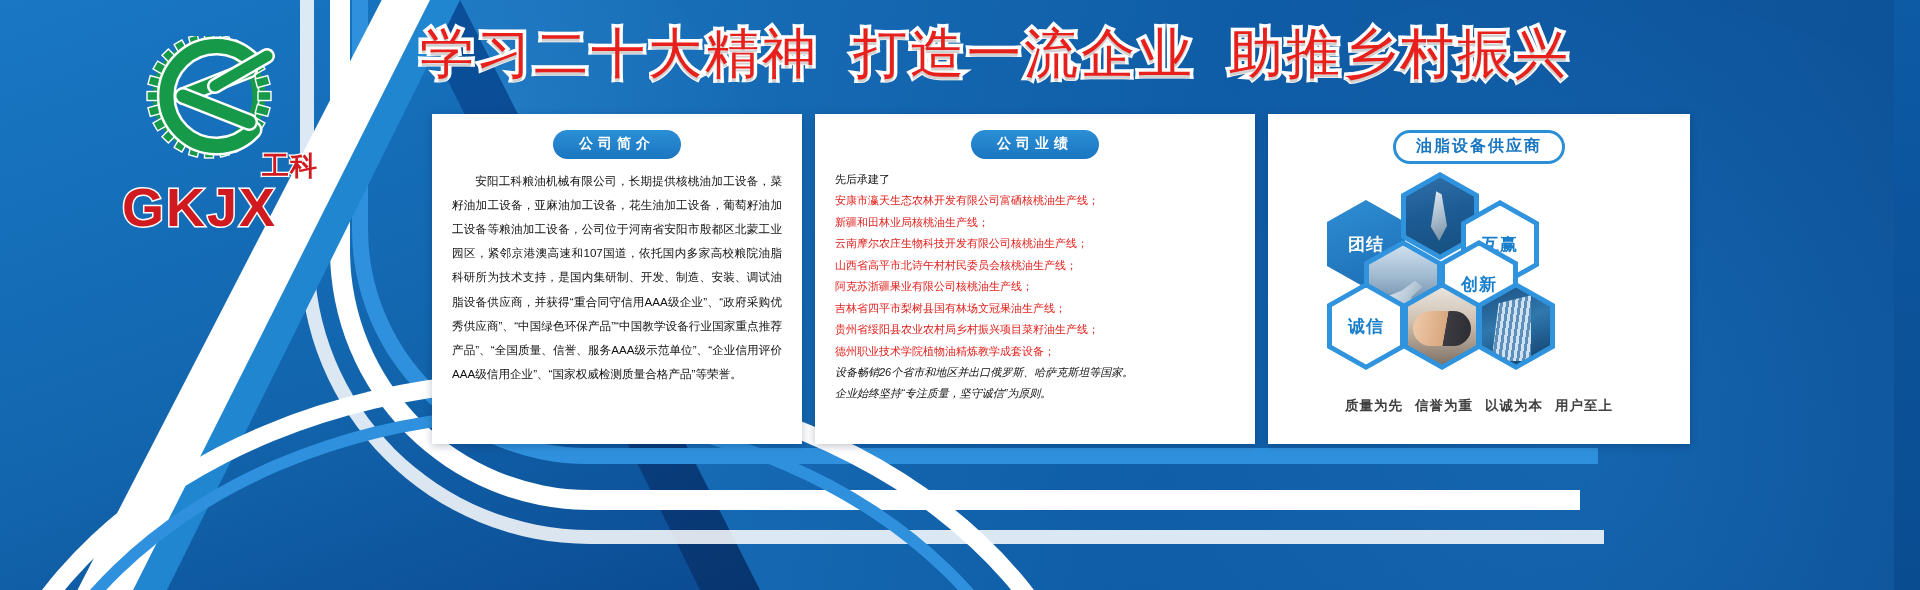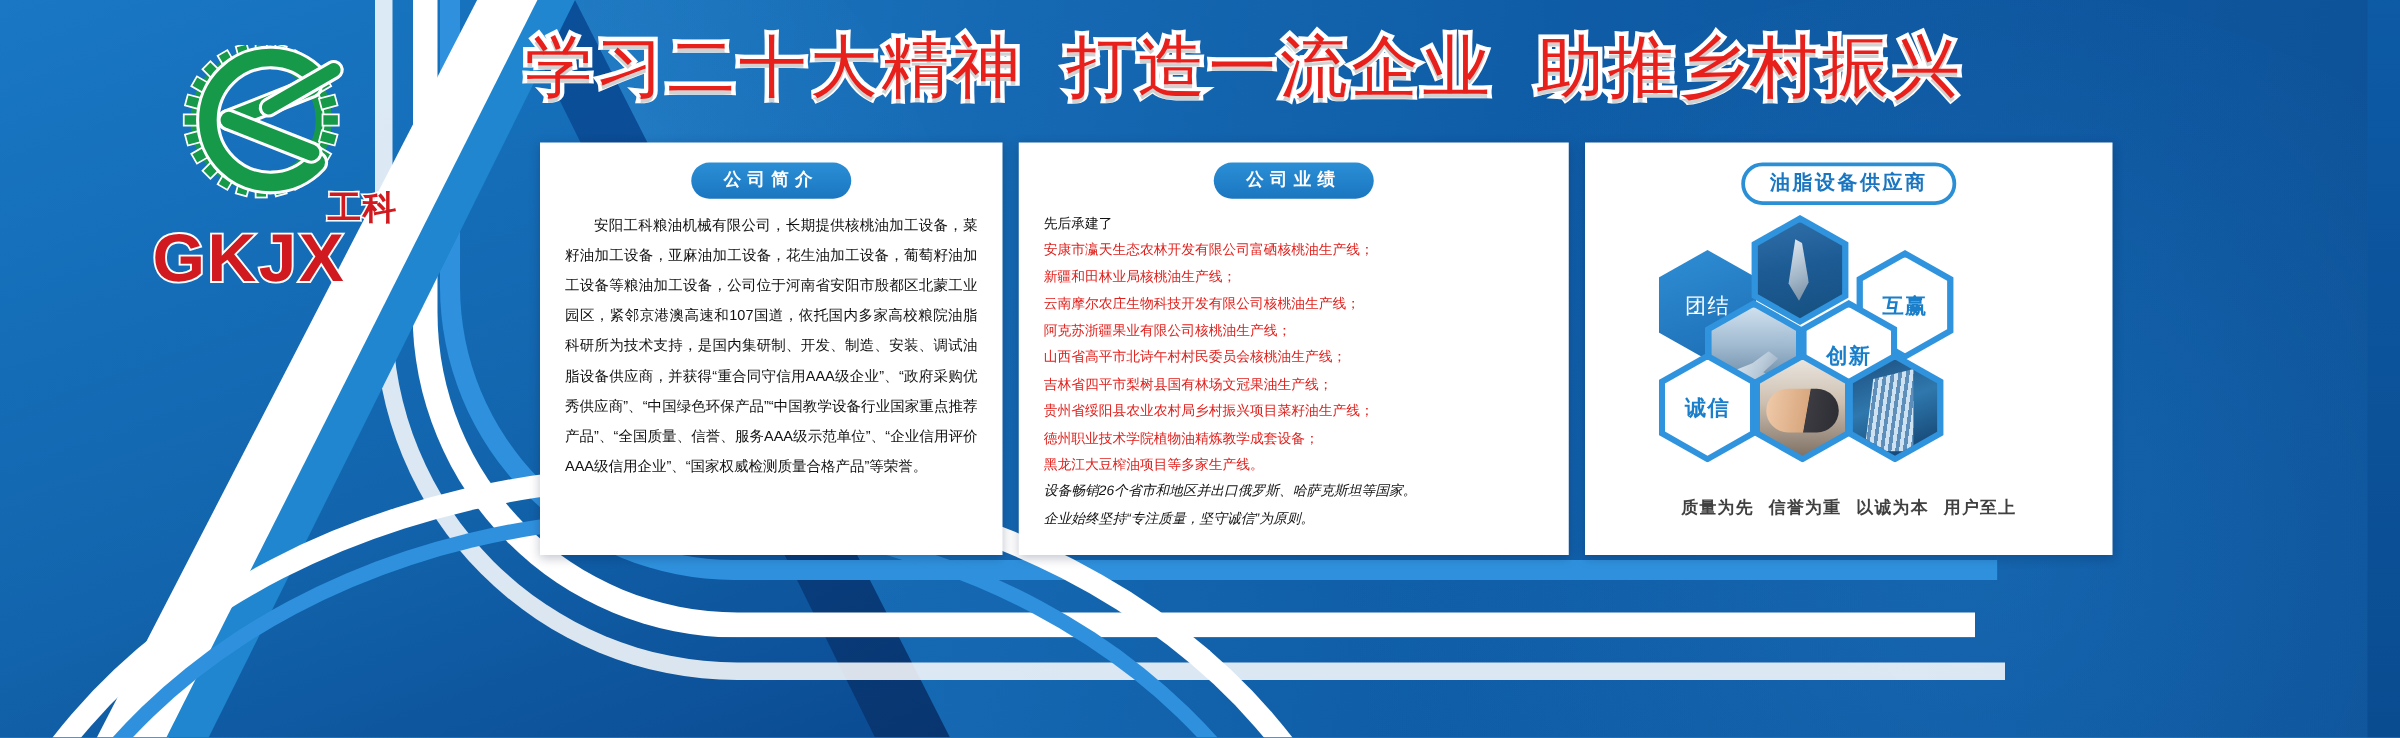--- a/index.html
+++ b/index.html
@@ -81,21 +81,21 @@
   .ach-intro{font-size:11px;line-height:1.95;color:#111;}
   .ach-item{font-size:11px;line-height:1.95;color:#e0201c;}
   .ach-foot{font-size:11px;line-height:1.95;color:#111;font-style:italic;}
 
   
   .hexwrap{position:relative;width:340px;height:215px;margin:2px auto 0;}
   .hex{position:absolute;width:78px;height:88px;
     clip-path:polygon(50% 0,100% 25%,100% 75%,50% 100%,0 75%,0 25%);
     display:flex;align-items:center;justify-content:center;}
   .hex.fill{background:linear-gradient(160deg,#2f8ed4,#1c6db4);}
-  .hex.fill span{color:#fff;font-size:17px;font-weight:400;letter-spacing:1px;}
+  .hex.fill span{color:#fff;font-size:17px;font-weight:700;letter-spacing:1px;}
   .hex.outline{background:#2f93dd;}
   .hex.outline .inner{width:68px;height:77px;background:#fff;
     clip-path:polygon(50% 0,100% 25%,100% 75%,50% 100%,0 75%,0 25%);
     display:flex;align-items:center;justify-content:center;}
   .hex.outline .inner span{color:#1a7fcb;font-size:17px;font-weight:700;letter-spacing:1px;}
   .hex.photo{background:#2f93dd;}
   .hex.photo .inner{width:68px;height:77px;
     clip-path:polygon(50% 0,100% 25%,100% 75%,50% 100%,0 75%,0 25%);}
   .ph-ship{background:linear-gradient(170deg,#2f6fa8 0%,#1d5b95 45%,#16507f 100%);position:relative;}
   .ph-ship::after{content:"";position:absolute;left:26%;top:18%;width:44%;height:64%;
@@ -223,41 +223,40 @@
       <div class="pill">公司简介</div>
       <div class="body-cn">安阳工科粮油机械有限公司，长期提供核桃油加工设备，菜籽油加工设备，亚麻油加工设备，花生油加工设备，葡萄籽油加工设备等粮油加工设备，公司位于河南省安阳市殷都区北蒙工业园区，紧邻京港澳高速和107国道，依托国内多家高校粮院油脂科研所为技术支持，是国内集研制、开发、制造、安装、调试油脂设备供应商，并获得“重合同守信用AAA级企业”、“政府采购优秀供应商”、“中国绿色环保产品”“中国教学设备行业国家重点推荐产品”、“全国质量、信誉、服务AAA级示范单位”、“企业信用评价AAA级信用企业”、“国家权威检测质量合格产品”等荣誉。</div>
     </div>
 
     <div class="panel p2">
       <div class="pill">公司业绩</div>
       <div class="ach-intro">先后承建了</div>
       <div class="ach-item">安康市瀛天生态农林开发有限公司富硒核桃油生产线；</div>
       <div class="ach-item">新疆和田林业局核桃油生产线；</div>
       <div class="ach-item">云南摩尔农庄生物科技开发有限公司核桃油生产线；</div>
+      <div class="ach-item">山西省高平市北诗午村村民委员会核桃油生产线；</div>
       <div class="ach-item">阿克苏浙疆果业有限公司核桃油生产线；</div>
-      <div class="ach-item">山西省高平市北诗午村村民委员会核桃油生产线；</div>
       <div class="ach-item">吉林省四平市梨树县国有林场文冠果油生产线；</div>
       <div class="ach-item">贵州省绥阳县农业农村局乡村振兴项目菜籽油生产线；</div>
       <div class="ach-item">德州职业技术学院植物油精炼教学成套设备；</div>
-      <div class="ach-item">黑龙江大豆榨油项目等多家生产线。</div>
       <div class="ach-foot">设备畅销26个省市和地区并出口俄罗斯、哈萨克斯坦等国家。</div>
       <div class="ach-foot">企业始终坚持“专注质量，坚守诚信”为原则。</div>
     </div>
 
     <div class="panel p3">
       <div class="pill p3pill">油脂设备供应商</div>
 
       <div class="hexwrap">
         <div class="hex fill" style="left:18px;top:26px;">
           <span>团结</span>
         </div>
         <div class="hex photo" style="left:92px;top:-2px;">
           <div class="inner ph-ship"></div>
         </div>
-        <div class="hex outline" style="left:176px;top:26px;">
+        <div class="hex outline" style="left:152px;top:26px;">
           <div class="inner">
             <span>互赢</span>
           </div>
         </div>
         <div class="hex photo" style="left:55px;top:66px;">
           <div class="inner ph-jet"></div>
         </div>
         <div class="hex outline" style="left:131px;top:66px;">
           <div class="inner">
             <span>创新</span>

